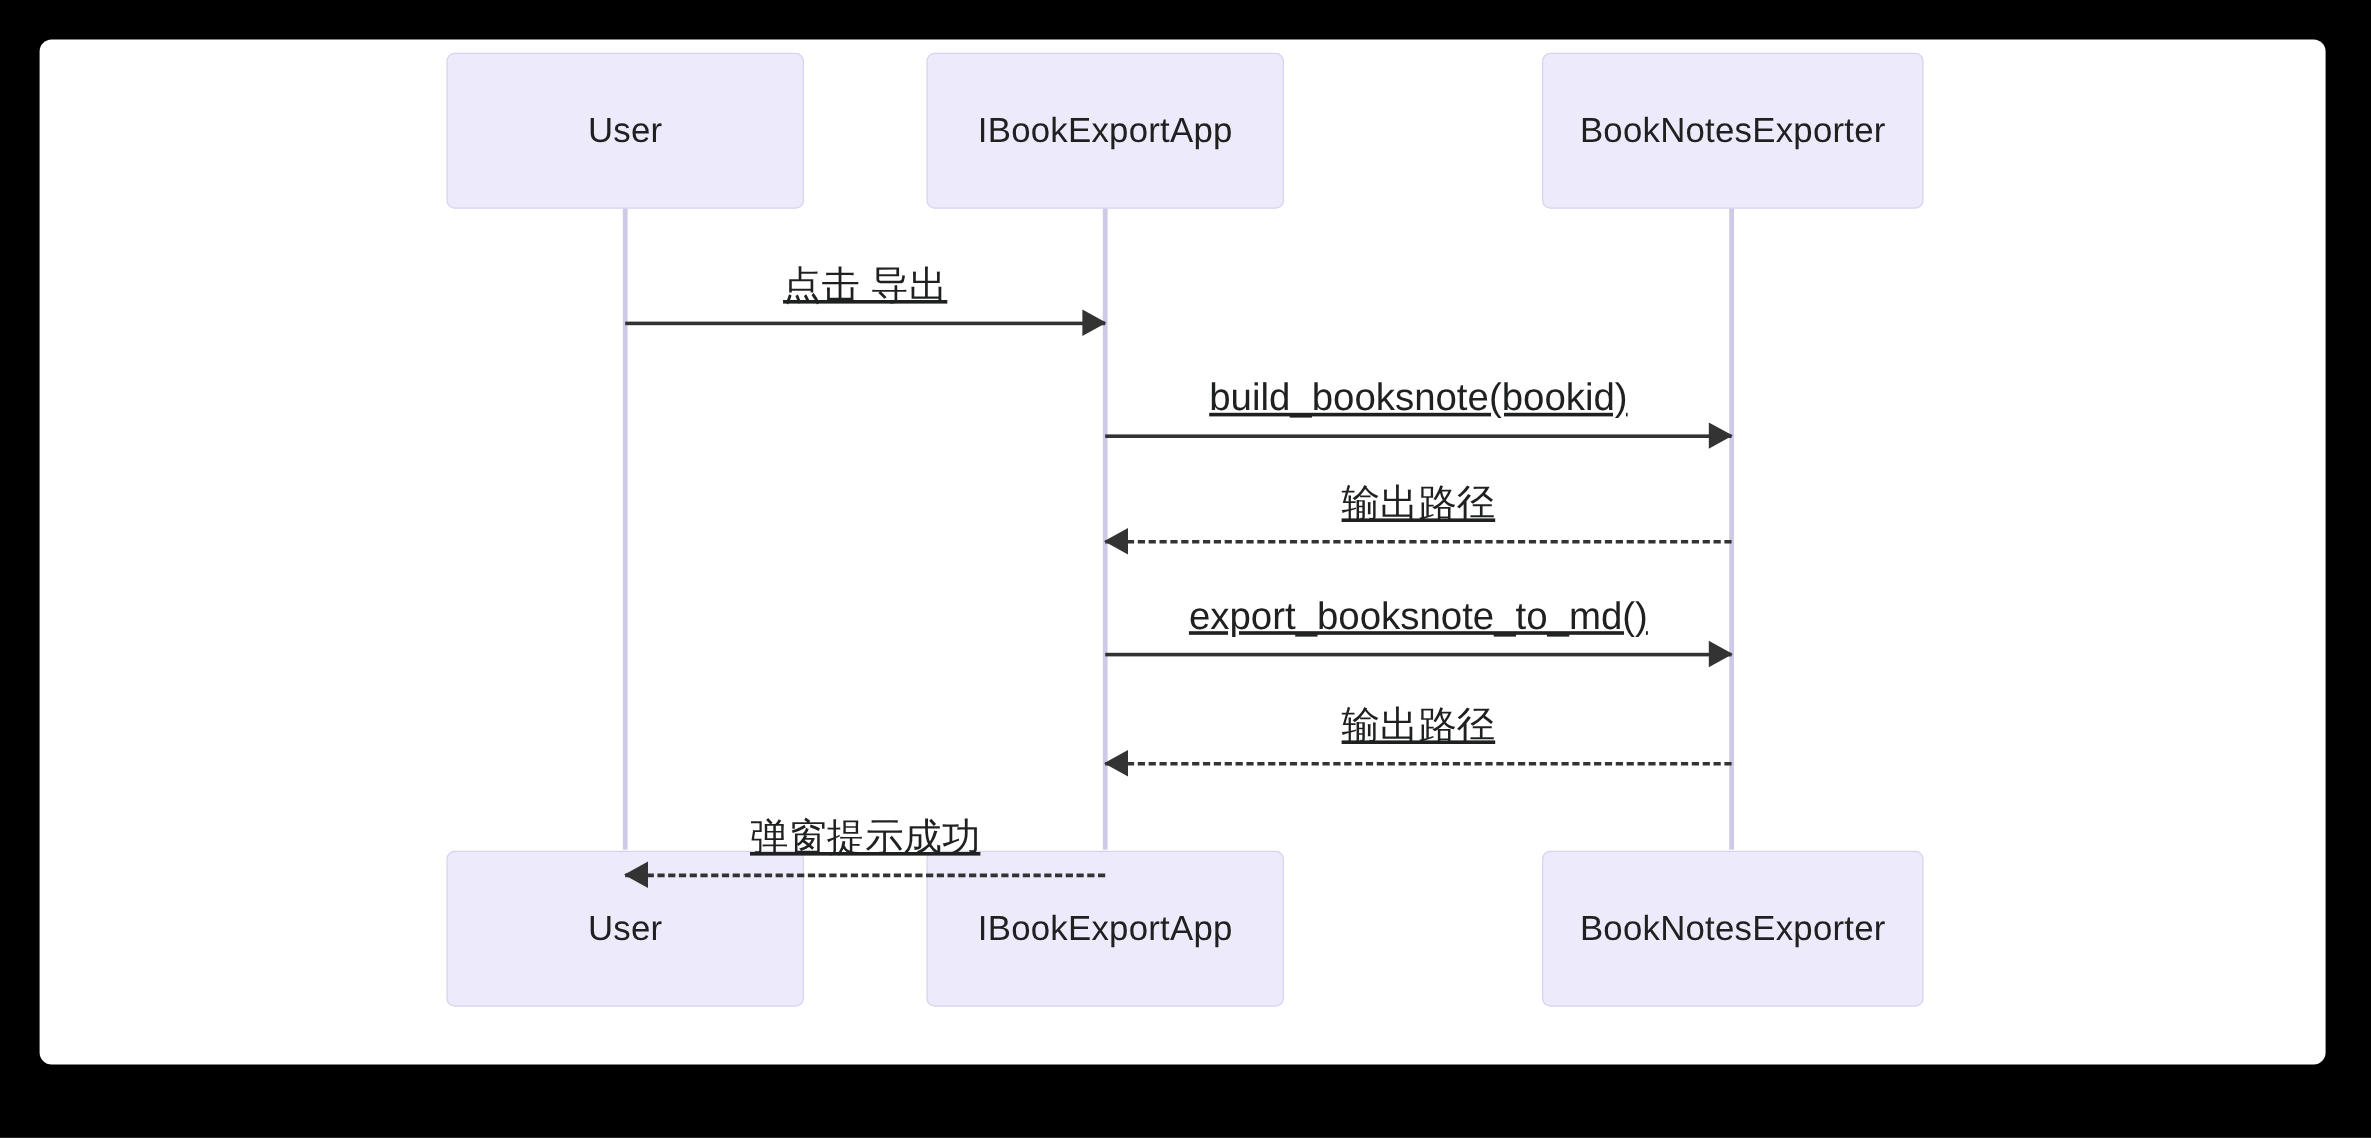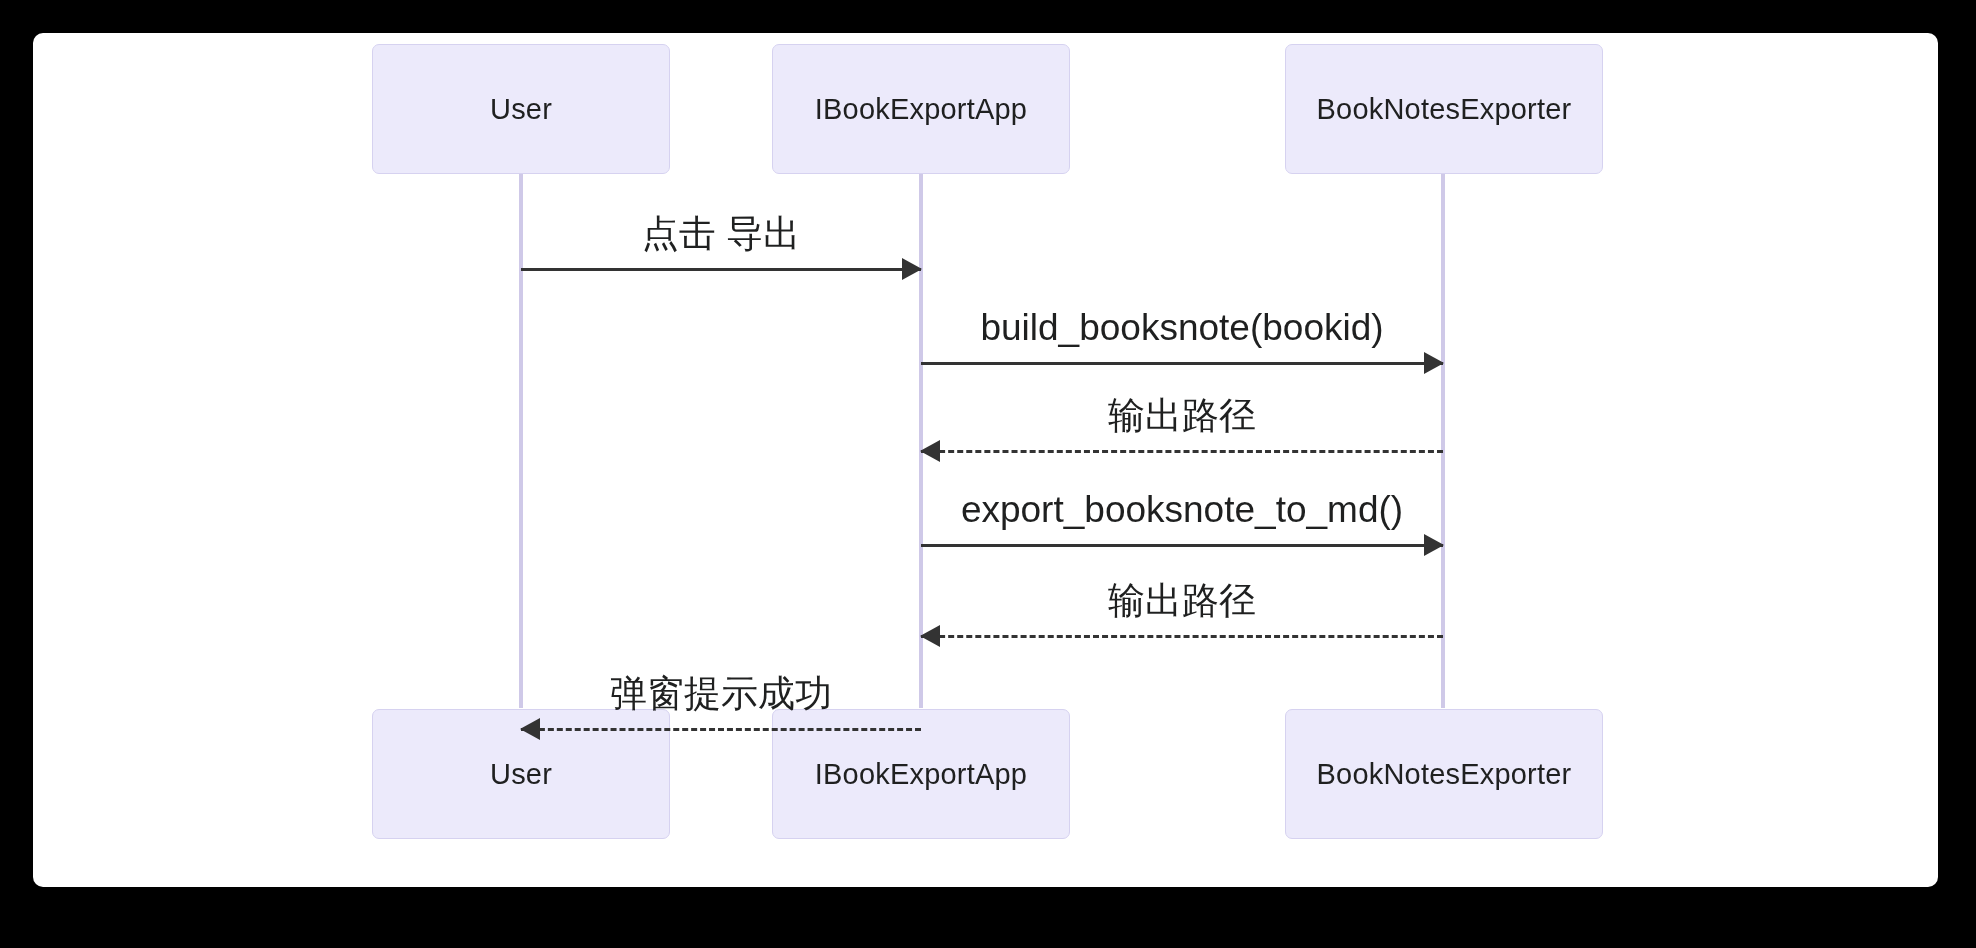--- a/index.html
+++ b/index.html
@@ -90,23 +90,24 @@
   .msg.left .head {
     left: -1px;
     border-right: 20px solid #333333;
   }
   .msg .label {
     position: absolute;
     width: 100%;
     text-align: center;
     bottom: 12px;
     color: #1f2020;
-    font-size: 37px;
+    font-size: 32px;
     line-height: 1.15;
     white-space: nowrap;
+    text-decoration: underline;
   }
 </style>
 </head>
 <body>
 
 <div id="canvas">
   <div id="diagram">
       <div class="lifeline" style="left: 486px;"></div>
       <div class="lifeline" style="left: 886px;"></div>
       <div class="lifeline" style="left: 1408px;"></div>

